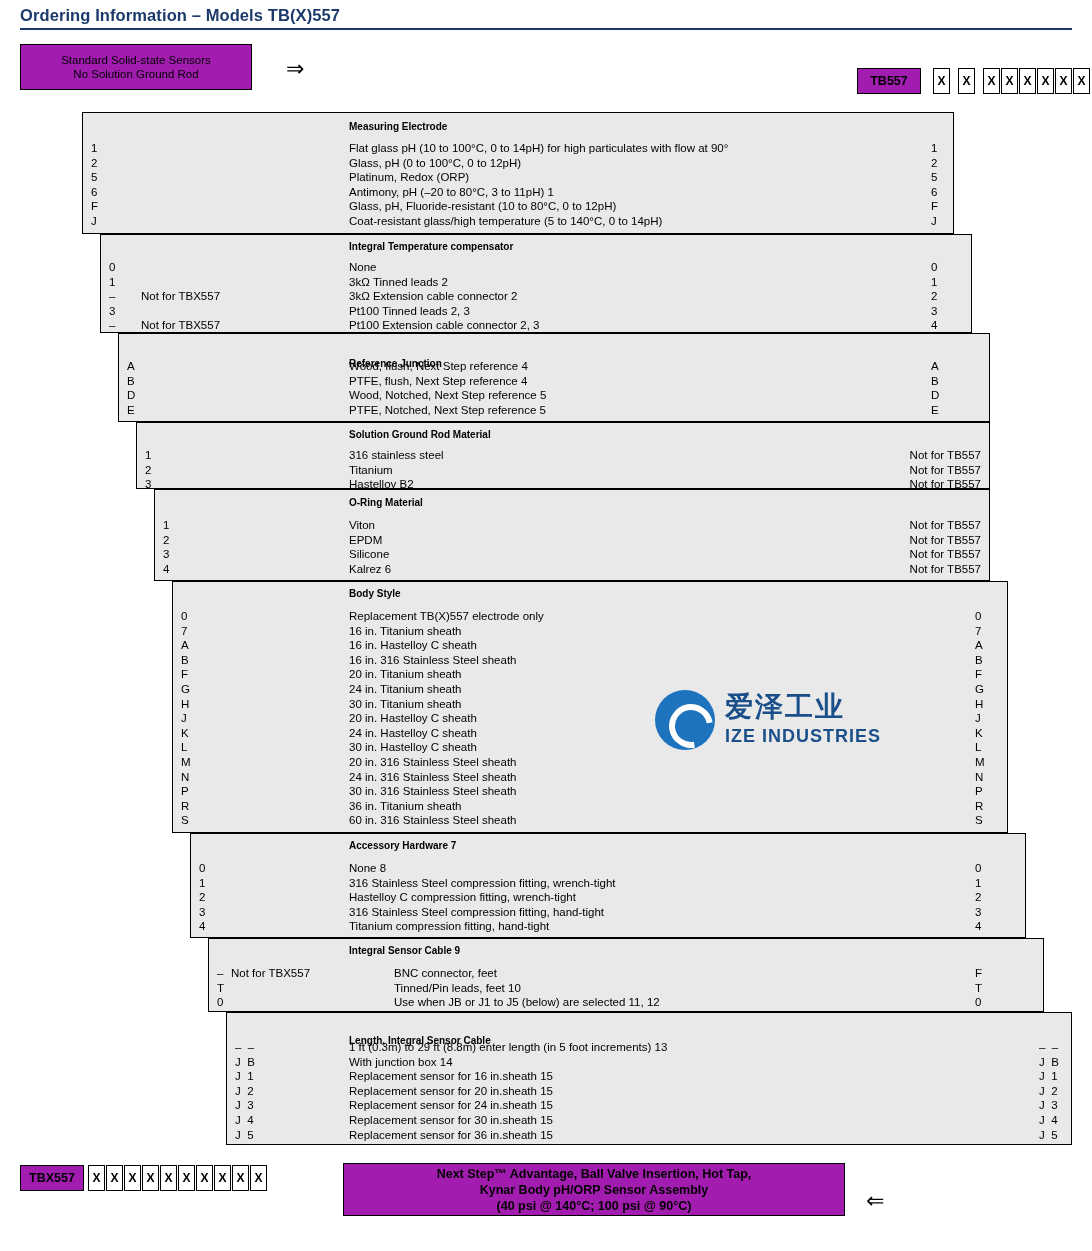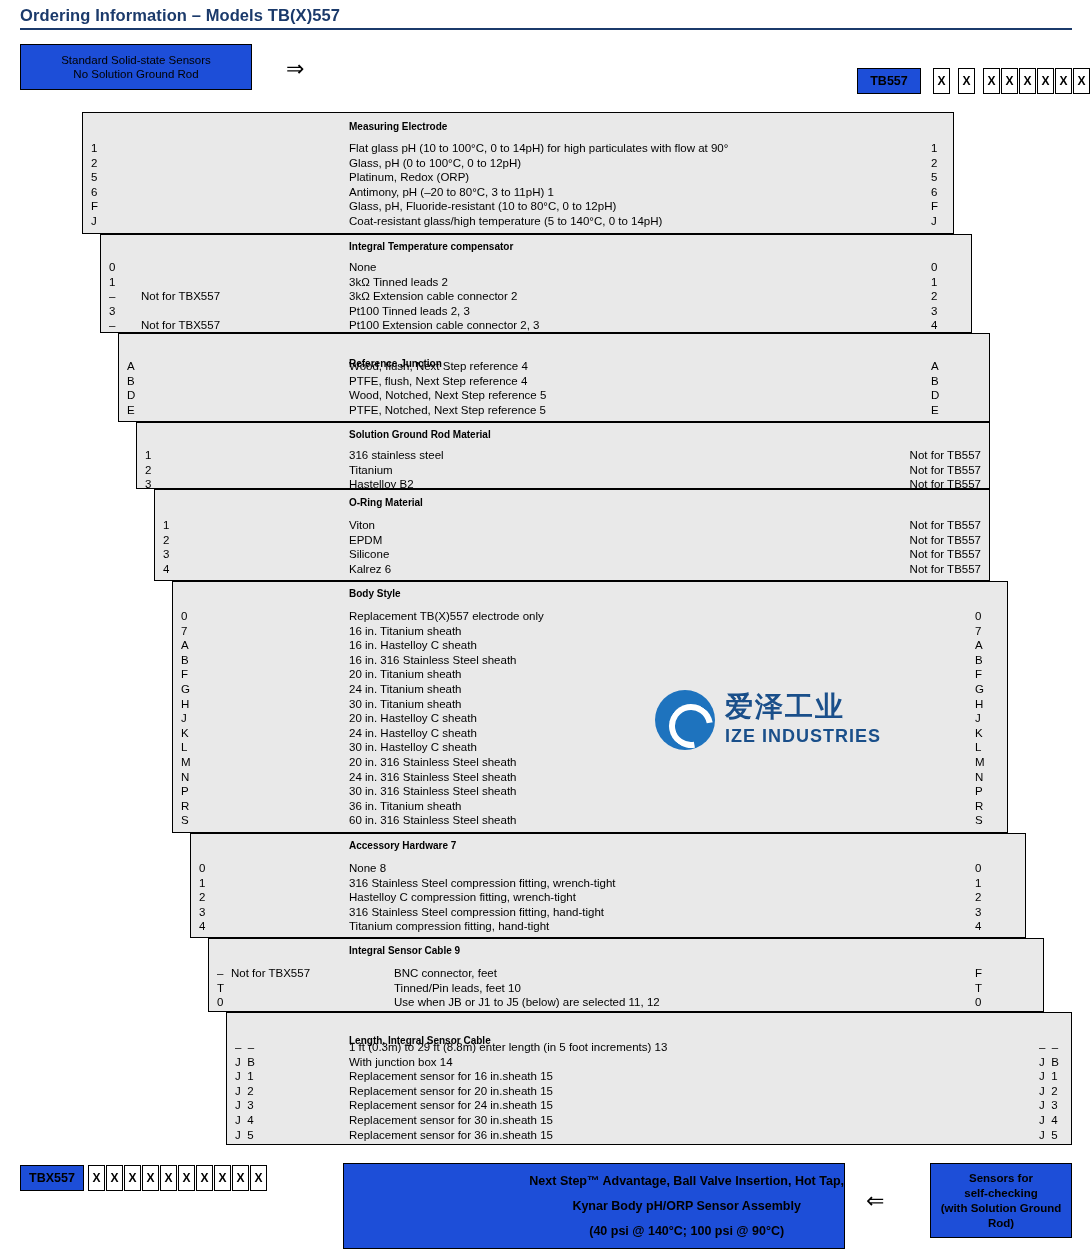--- a/index.html
+++ b/index.html
@@ -1,42 +1,42 @@
 <!DOCTYPE html>
 <html><head>
 <meta charset="utf-8">
 <style>
   html,body{margin:0;padding:0;background:#ffffff;}
   body{width:1092px;height:1251px;font-family:"Liberation Sans",sans-serif;color:#000;position:relative;}
   .page{position:relative;width:1092px;height:1251px;border-radius:21px;}
   .title{position:absolute;left:20px;top:6px;font-size:16.5px;font-weight:bold;color:#1b3a6b;letter-spacing:0.1px;}
   .hr{position:absolute;left:20px;top:28px;width:1052px;height:2px;background:#1b3a6b;}
 
-  .box{position:absolute;box-sizing:border-box;border:1px solid #000;background:#1d4ed8;}
+  .box{position:absolute;box-sizing:border-box;border:1px solid #000;background:#a21caf;}
   .ctr{display:flex;align-items:center;justify-content:center;text-align:center;}
 
   
   #top-left-box{left:20px;top:44px;width:232px;height:46px;font-size:11.5px;line-height:14px;}
   #arrow1{position:absolute;left:286px;top:56px;font-size:22px;color:#000;}
   #top-right-box{left:343px;top:44px;width:502px;height:46px;font-size:11.5px;line-height:15px;font-weight:bold;}
   #code-top{left:857px;top:68px;width:64px;height:26px;font-size:12.5px;font-weight:bold;}
 
   .xcell{position:absolute;box-sizing:border-box;border:1px solid #000;background:#fff;width:17px;height:26px;font-size:12px;font-weight:bold;display:flex;align-items:center;justify-content:center;}
 
   
   .sect{position:absolute;box-sizing:border-box;border:1px solid #000;background:#e9e9e9;}
   .sect .hd{position:absolute;font-weight:bold;font-size:10px;}
   .rows{position:absolute;font-size:11.5px;line-height:14.6px;white-space:pre;}
   .leftcodes{position:absolute;font-size:11.5px;line-height:14.6px;white-space:pre;text-align:left;}
   .rightcodes{position:absolute;font-size:11.5px;line-height:14.6px;white-space:pre;text-align:left;}
   .notfor{position:absolute;font-size:11.5px;line-height:14.6px;white-space:pre;text-align:right;}
 
   
   #code-bottom{left:20px;top:1165px;width:64px;height:26px;font-size:12.5px;font-weight:bold;}
-  #bottom-mid{left:343px;top:1163px;width:502px;height:86px;font-size:12.5px;line-height:25px;font-weight:bold;justify-content:flex-end;}
+  #bottom-mid{left:343px;top:1163px;width:502px;height:53px;font-size:12.5px;line-height:16px;font-weight:bold;}
   #arrow2{position:absolute;left:866px;top:1188px;font-size:22px;}
   #bottom-right{left:930px;top:1163px;width:142px;height:75px;font-size:11.5px;line-height:15px;font-weight:bold;}
 
   
   .wm{position:absolute;left:655px;top:690px;width:240px;height:70px;}
   .wm .mark{position:absolute;left:0;top:0;width:60px;height:60px;border-radius:50%;background:#1e73be;}
   .wm .mark:after{content:"";position:absolute;left:14px;top:14px;width:32px;height:32px;border-radius:50%;border:6px solid #fff;border-right-color:transparent;transform:rotate(35deg);}
   .wm .cn{position:absolute;left:70px;top:-2px;font-size:28px;font-weight:bold;color:#1a4f8a;letter-spacing:2px;}
   .wm .en{position:absolute;left:70px;top:36px;font-size:18px;font-weight:bold;color:#1a4f8a;letter-spacing:1px;}
 </style>
@@ -277,20 +277,14 @@
   <div class="xcell" style="left:214px;top:1165px;">X</div>
   <div class="xcell" style="left:232px;top:1165px;">X</div>
   <div class="xcell" style="left:250px;top:1165px;">X</div>
 
   <div class="box ctr" id="bottom-mid">
     <span style="white-space:pre">Next Step™ Advantage, Ball Valve Insertion, Hot Tap,
 Kynar Body pH/ORP Sensor Assembly
 (40 psi @ 140°C; 100 psi @ 90°C)</span>
   </div>
   <div id="arrow2">⇐</div>
-  <div class="box ctr" id="bottom-right">
-    <span style="white-space:pre">Sensors for
-self-checking
-(with Solution Ground
-Rod)</span>
-  </div>
 
 </div>
 
 </body></html>

